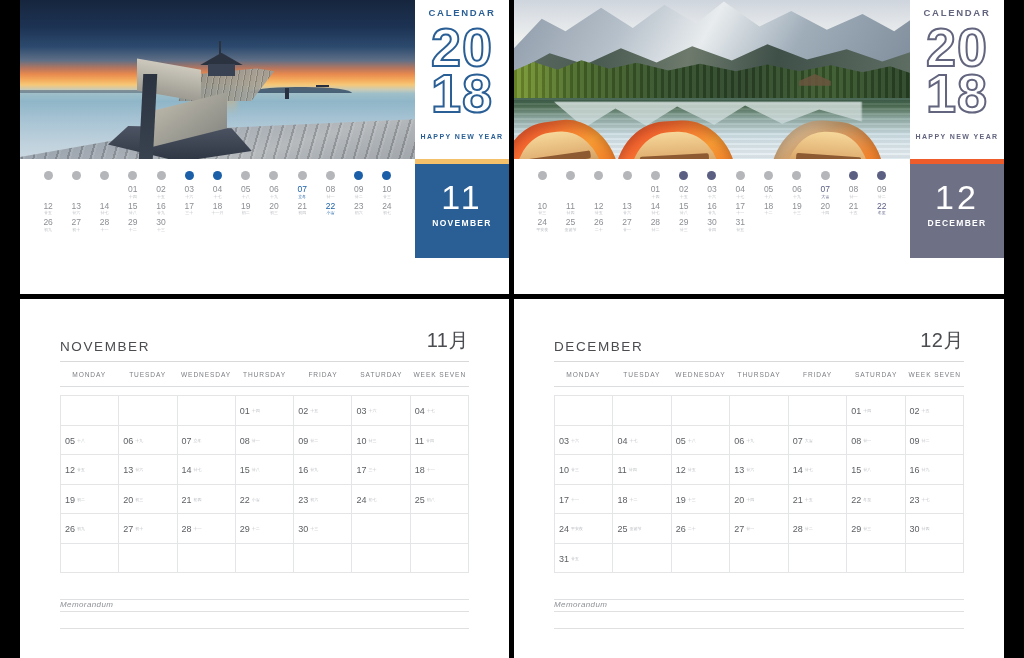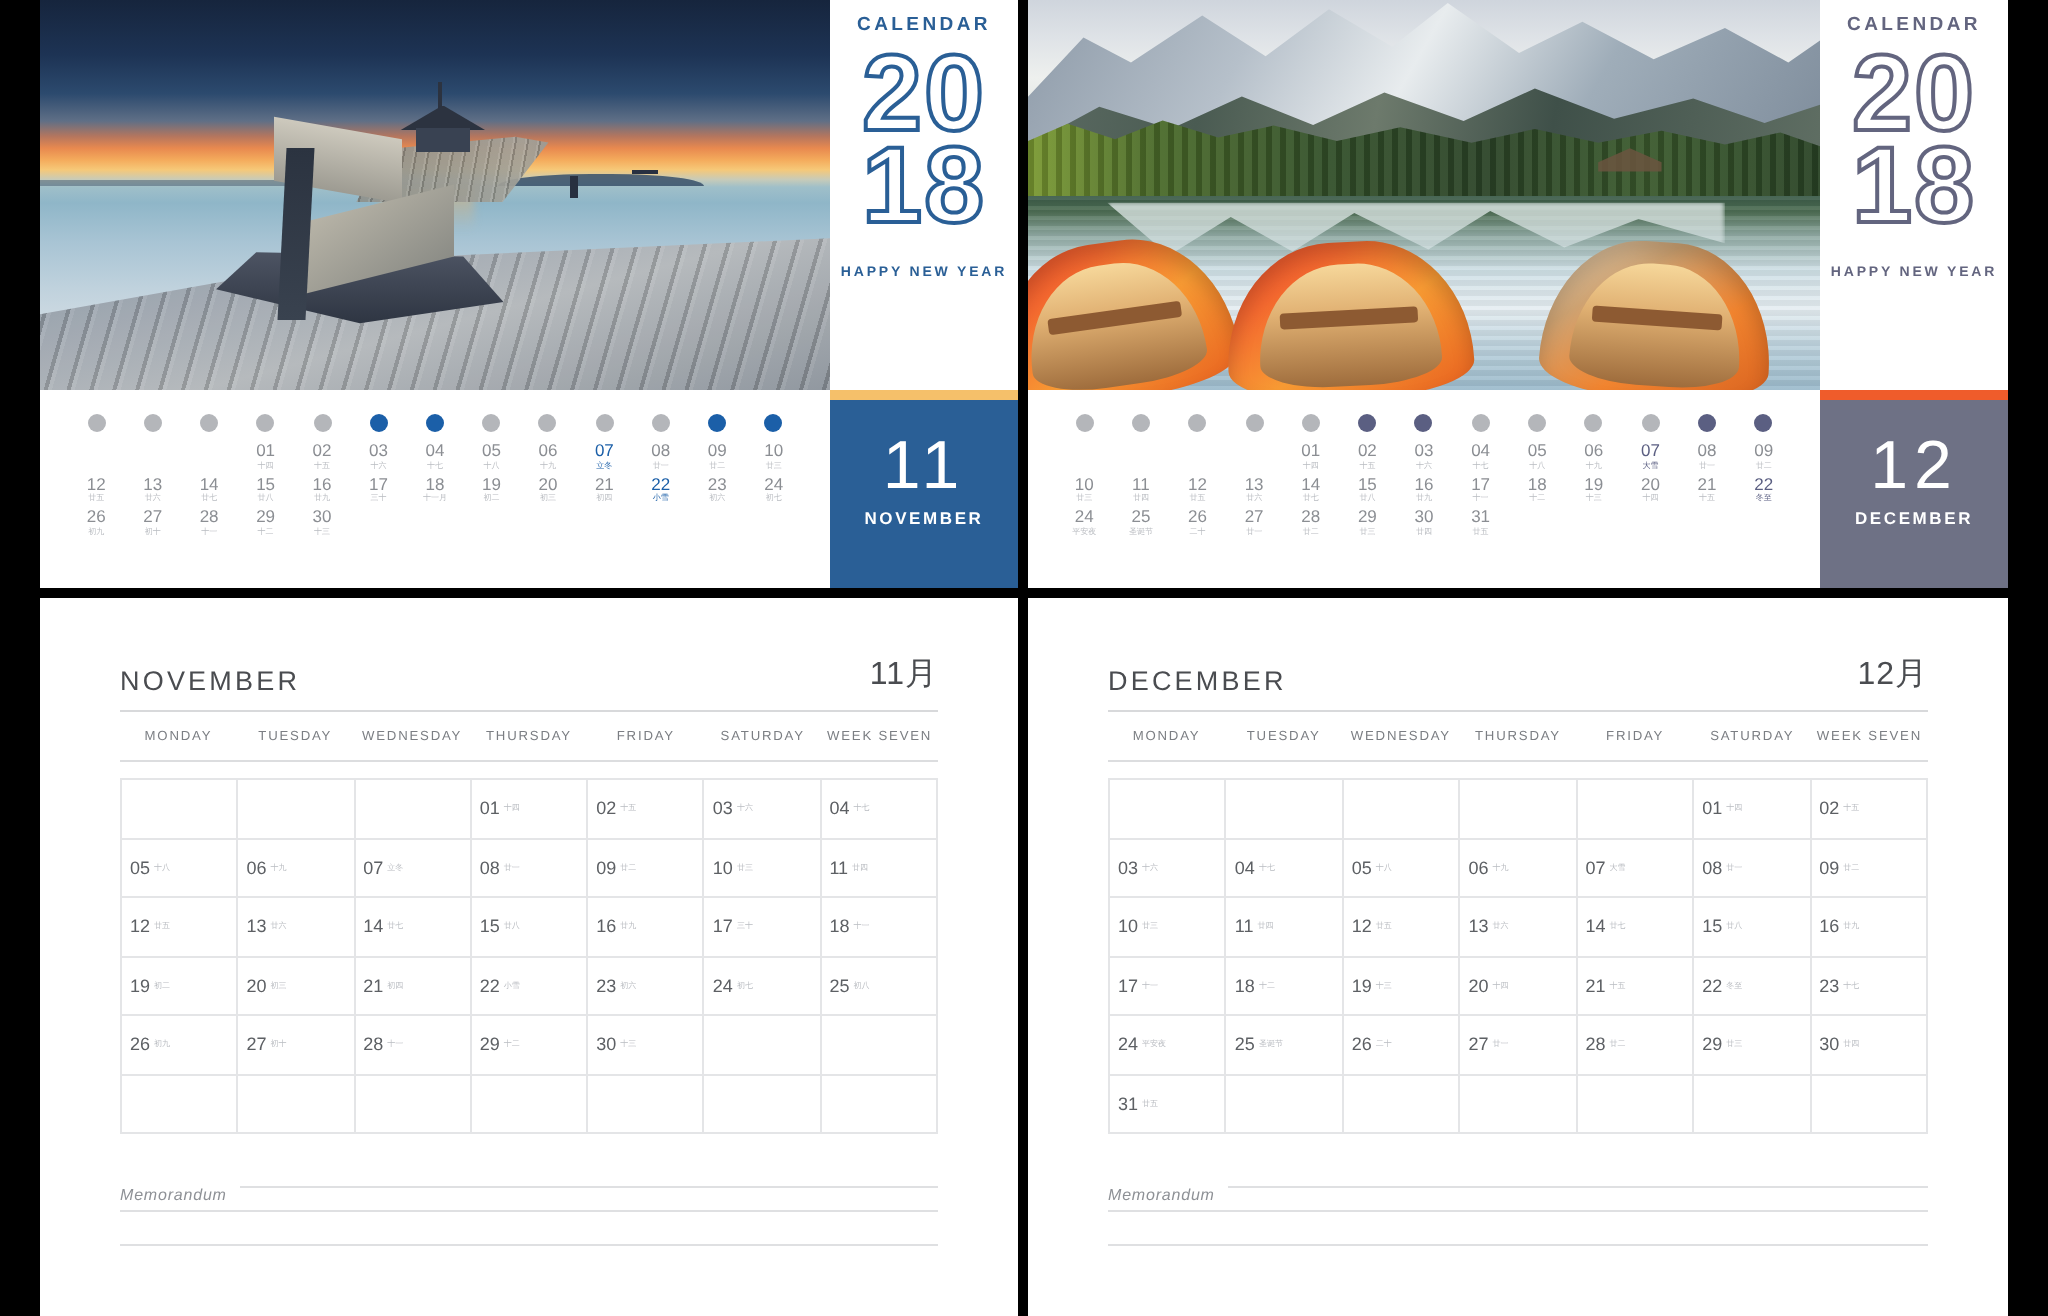--- a/index.html
+++ b/index.html
@@ -23,21 +23,21 @@
   
   #panel-nov-cover { left: 20px;  top: 0px;   width: 489px; height: 294px; }
   
   #panel-dec-cover { left: 514px; top: 0px;   width: 490px; height: 294px; }
   
   #panel-nov-grid  { left: 20px;  top: 299px; width: 489px; height: 359px; }
   
   #panel-dec-grid  { left: 514px; top: 299px; width: 490px; height: 359px; }
 
   
-  .cover-top { position: relative; height: 195px; width: 100%; }
+  .cover-top { position: relative; height: 159px; width: 100%; }
 
   .photo {
     position: absolute; left: 0; top: 0;
     width: 395px; height: 195px;
     overflow: hidden;
   }
   .photo.right { width: 396px; }
 
   
   .pier-sky {
@@ -348,21 +348,21 @@
     justify-content: space-between;
     border-bottom: 1px solid #d8d9db;
     padding-bottom: 7px;
   }
   .grid-month {
     font-size: 13.5px;
     letter-spacing: 1.6px;
     color: #4a4c50;
   }
   .grid-month-cn {
-    font-size: 16px;
+    font-size: 20px;
     color: #4a4c50;
     letter-spacing: .5px;
   }
   .weekhead {
     display: grid;
     grid-template-columns: repeat(7, 1fr);
     border-bottom: 1px solid #dcdddf;
   }
   .weekhead div {
     text-align: center;

